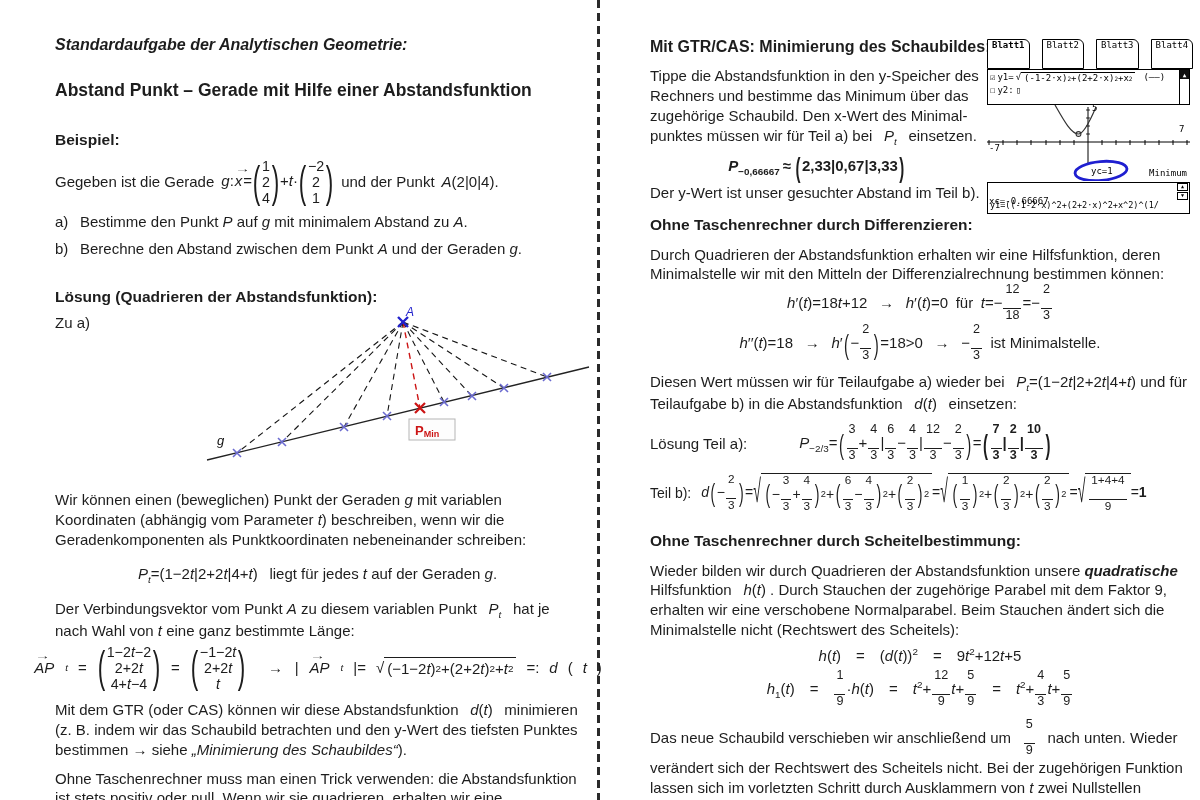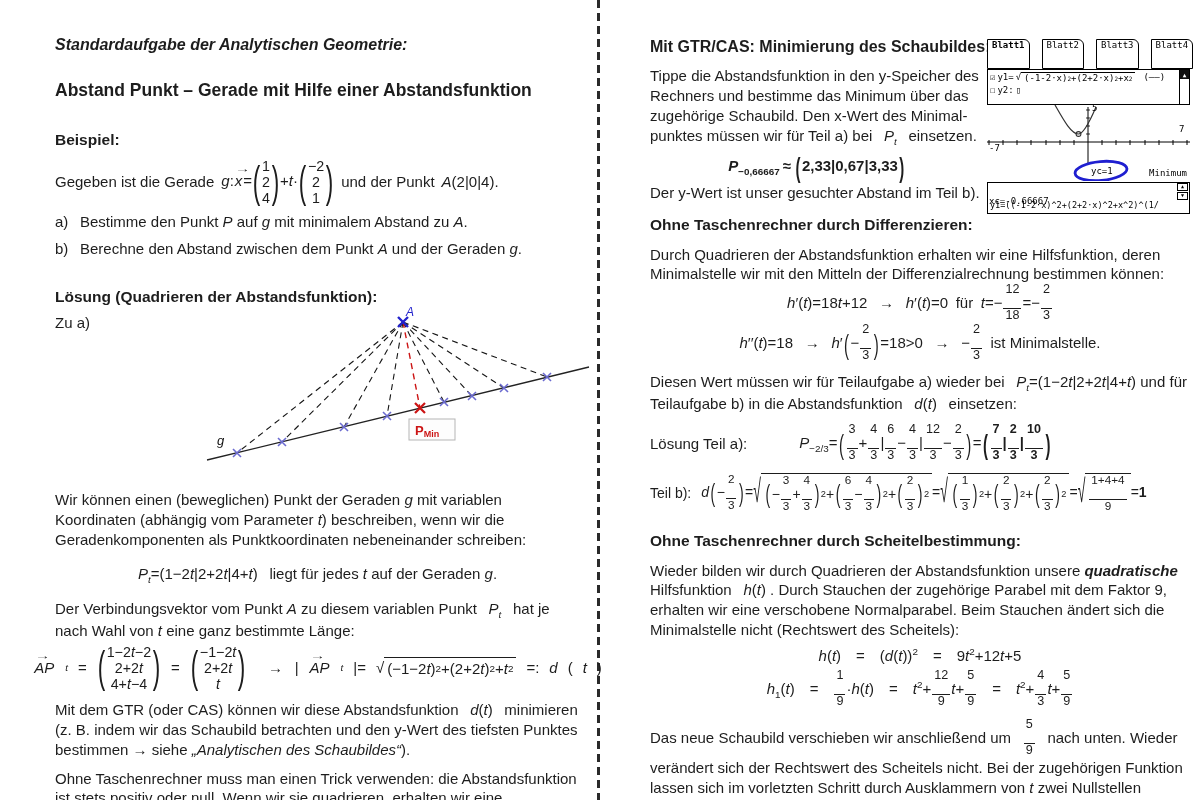--- a/index.html
+++ b/index.html
@@ -180,21 +180,21 @@
         <span class="col">
           <span>−1−2<i>t</i></span>
           <span>2+2<i>t</i></span>
           <span><i>t</i></span>
         </span>
         <span class="pp">)</span>
       </span>  →  |<span class="va">AP</span><sub><i>t</i></sub>|=<span class="sq">
         <span class="sg">√</span>
         <span class="ct">(−1−2<i>t</i>)<sup>2</sup>+(2+2<i>t</i>)<sup>2</sup>+<i>t</i><sup>2</sup></span>
       </span>=:<i>d</i>(<i>t</i>)</div>
-  <p>Mit dem GTR (oder CAS) können wir diese Abstandsfunktion  <i>d</i>(<i>t</i>)  minimier­en (z. B. indem wir das Schaubild betrachten und den y-Wert des tiefsten Punktes bestimmen → siehe <i>„Analytischen des Schaubildes“</i>).</p>
+  <p>Mit dem GTR (oder CAS) können wir diese Abstandsfunktion  <i>d</i>(<i>t</i>)  minimier­en (z. B. indem wir das Schaubild betrachten und den y-Wert des tiefsten Punktes bestimmen → siehe <i>„Minimierung des Schaubildes“</i>).</p>
   <p>Ohne Taschenrechner muss man einen Trick verwenden: die Abstandsfunk­tion ist stets positiv oder null. Wenn wir sie quadrieren, erhalten wir eine quadratische Funktion. Diese hat ihr Minimum an der gleichen Stelle (→ siehe  bzw. ).</p>
 
 </div>
 
 <div class="page page-right">
 
   <div class="sec1">
     <div class="h3" style="margin-top:0;font-size:16px;">Mit GTR/CAS: Minimierung des Schaubildes:</div>
     <p>Tippe die Abstandsfunktion in den y-Speicher des Rechners und bestimme das Minimum über das zugehörige Schaubild. Den x-Wert des Minimal­punktes müssen wir für Teil a) bei  <i>P</i><sub><i>t</i></sub>  einsetzen.</p>
     <div class="fline" style="margin-top:4px;"><b><i>P</i><sub>−0,66667</sub> ≈ <span class="bp">(</span>2,33|0,67|3,33<span class="bp">)</span></b></div>

